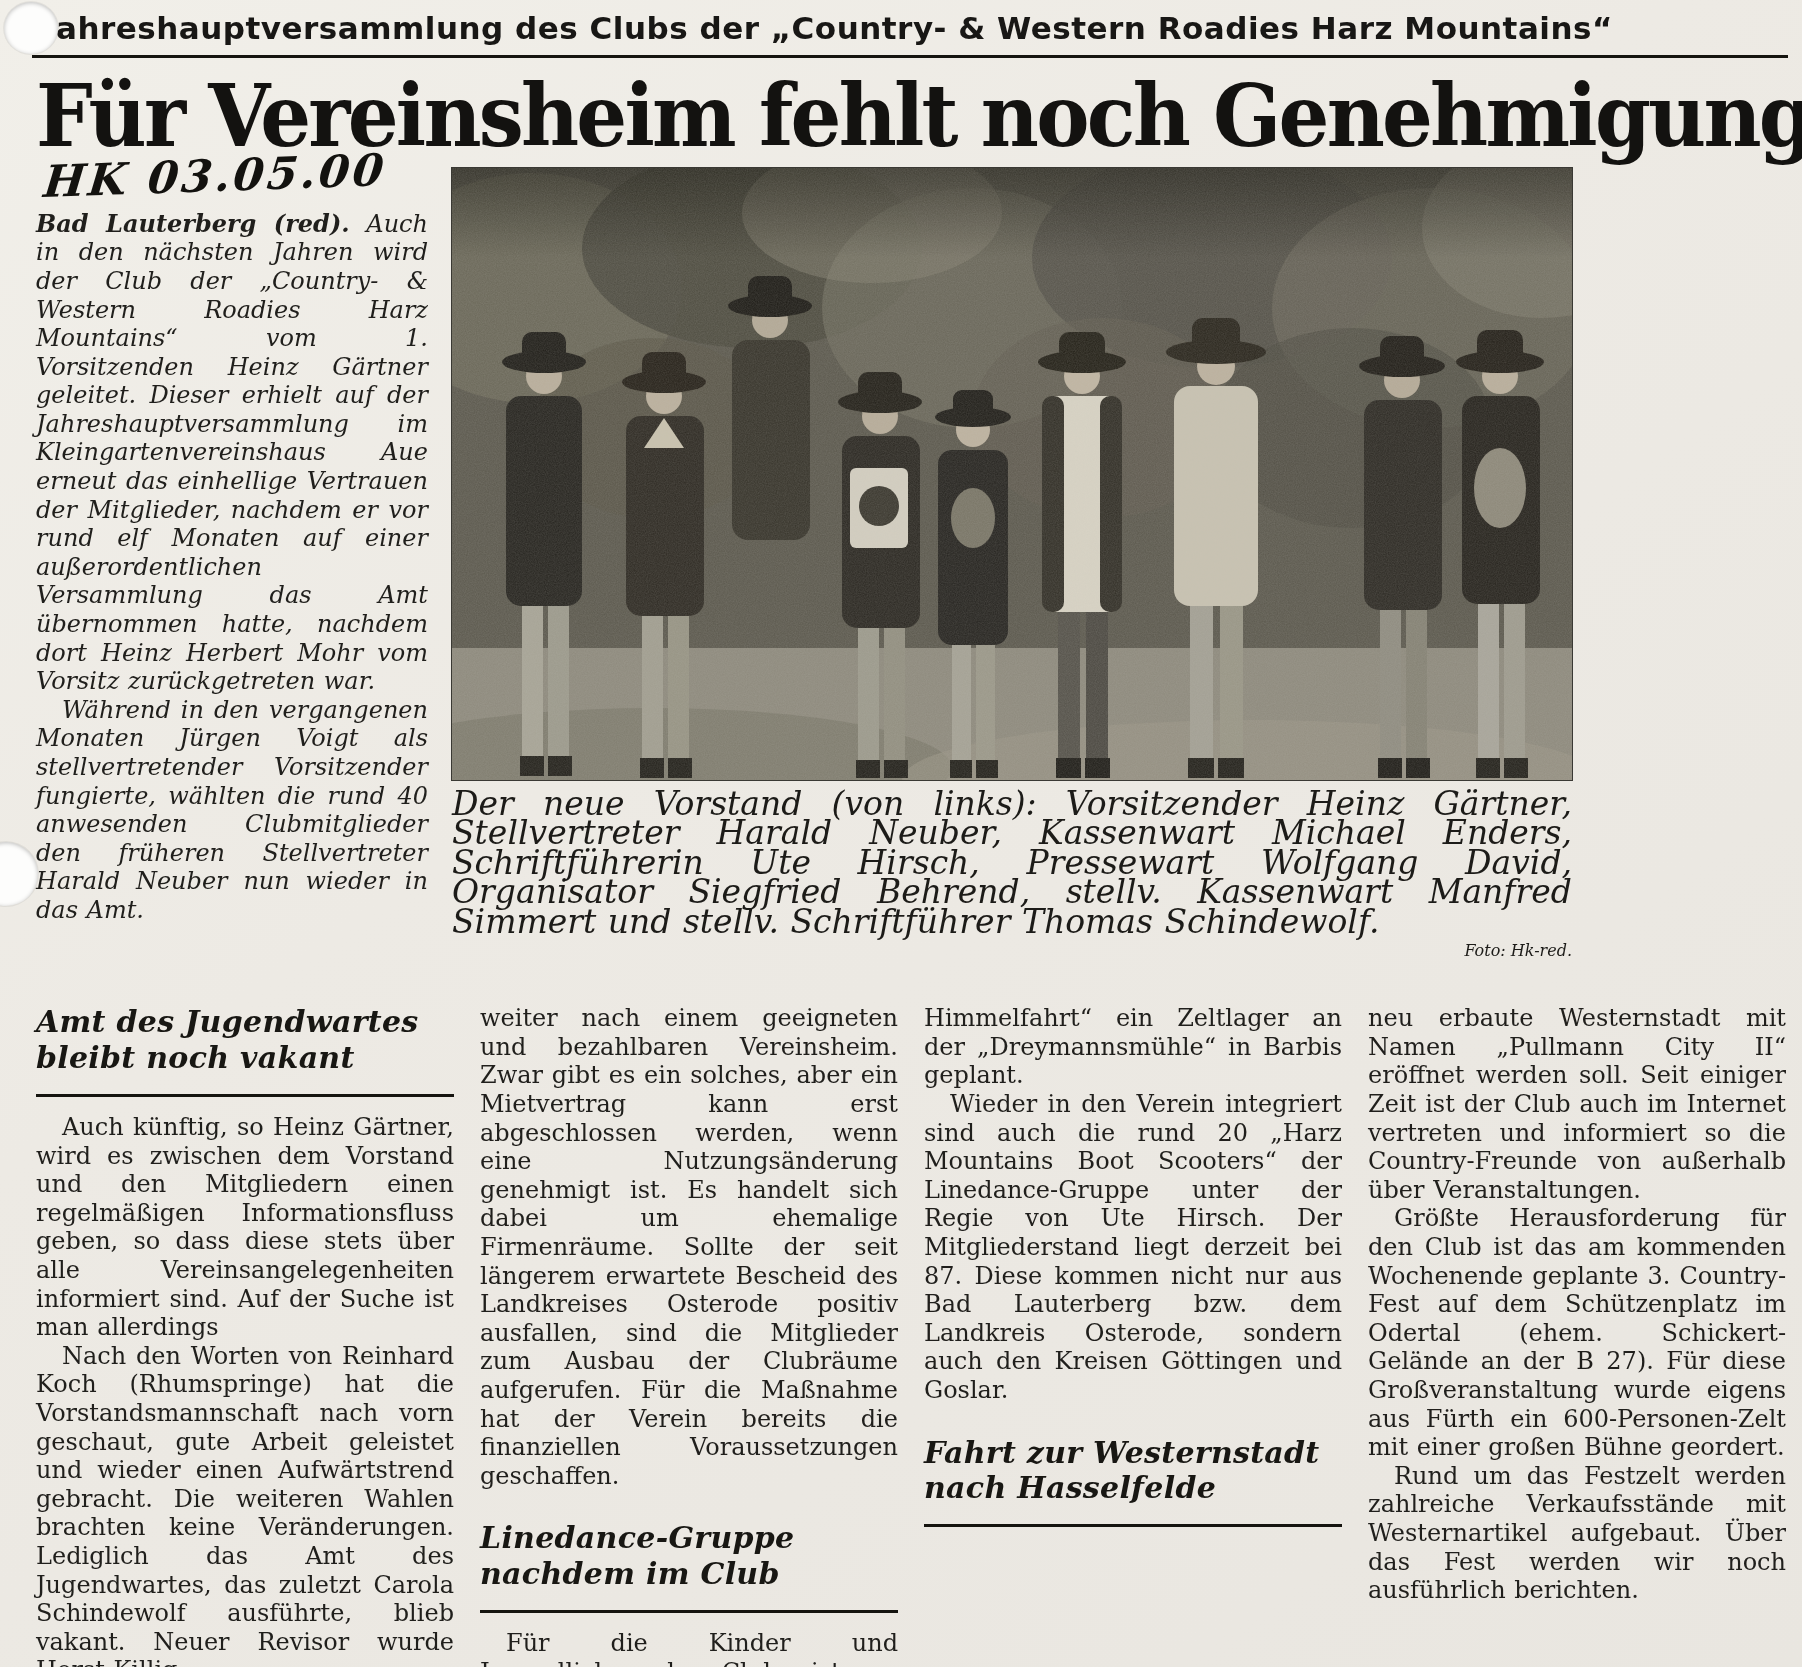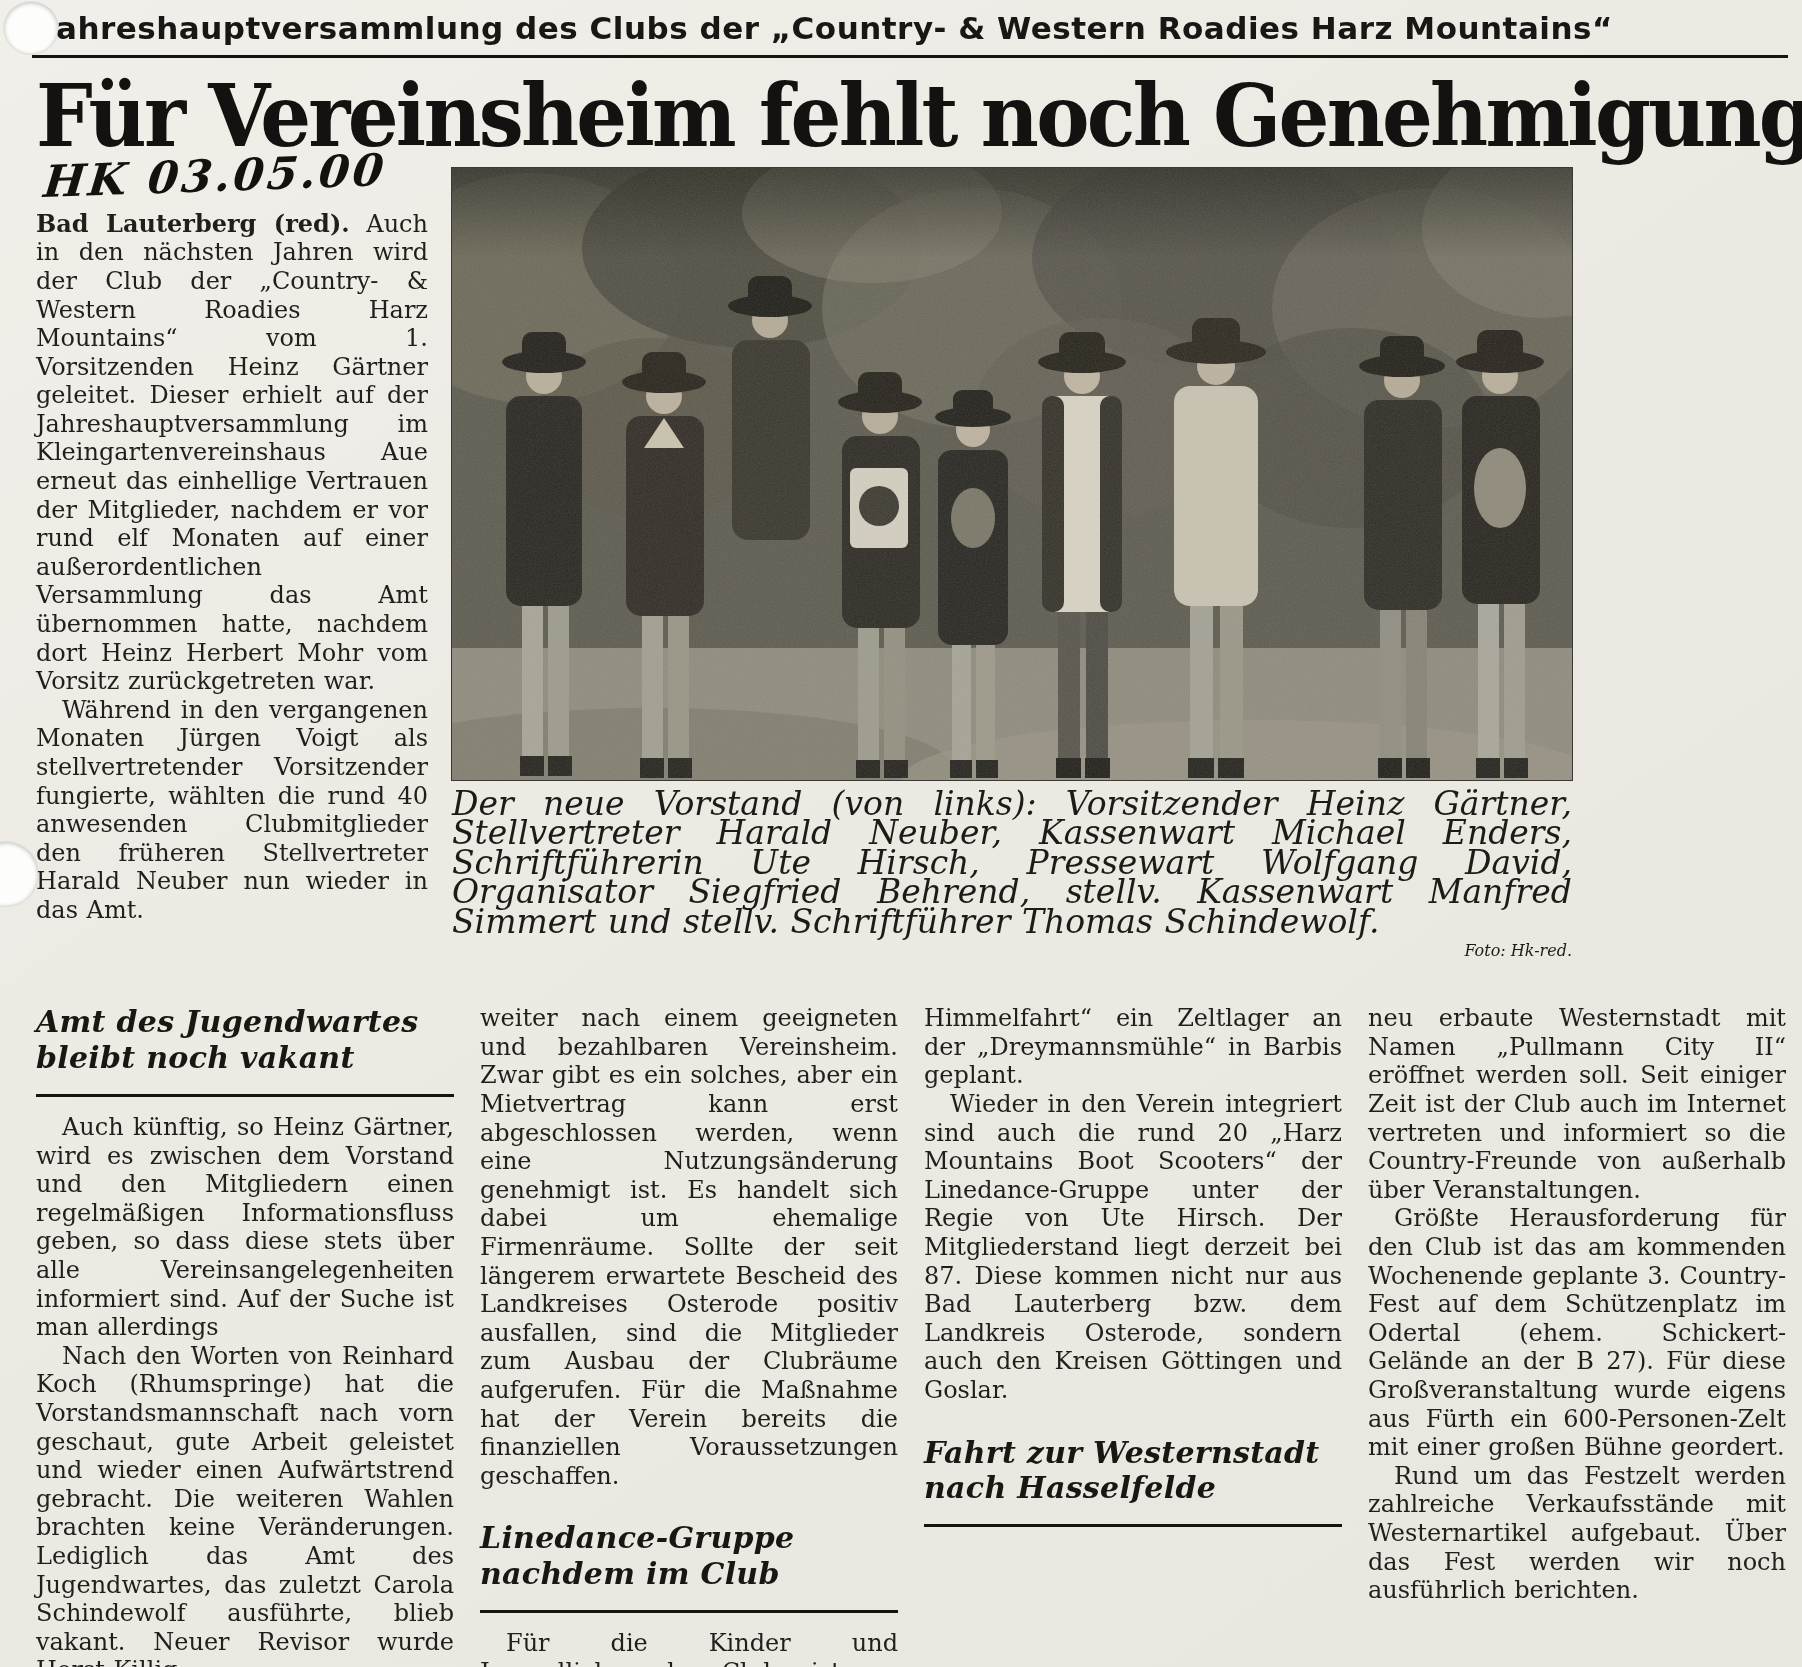--- a/index.html
+++ b/index.html
@@ -29,21 +29,21 @@
     letter-spacing:-3px;white-space:nowrap;color:#131210;
     transform:scaleX(.93);transform-origin:left center;
   }
   .handwritten{
     position:absolute;left:44px;top:150px;z-index:5;
     font-size:44px;font-style:italic;font-weight:700;letter-spacing:3px;
     color:#13120f;transform:rotate(-2deg) skewX(-8deg);
   }
 
   .top-layout{display:flex;gap:24px;margin-top:8px;}
-  .lead-col{width:392px;flex:0 0 392px;padding-top:42px;}
+  .lead-col{width:392px;flex:0 0 392px;padding-top:42px;font-style:italic;}
   .para{
     margin:0;font-size:24px;line-height:28.6px;text-align:justify;
     word-spacing:1px;color:#201f1c;
   }
   .para + .para{margin-top:0;}
   .indent{text-indent:26px;}
   .dateline{font-weight:700;}
 
   .photo-wrap{flex:0 0 1120px;width:1120px;margin:0;}
   .photo{

